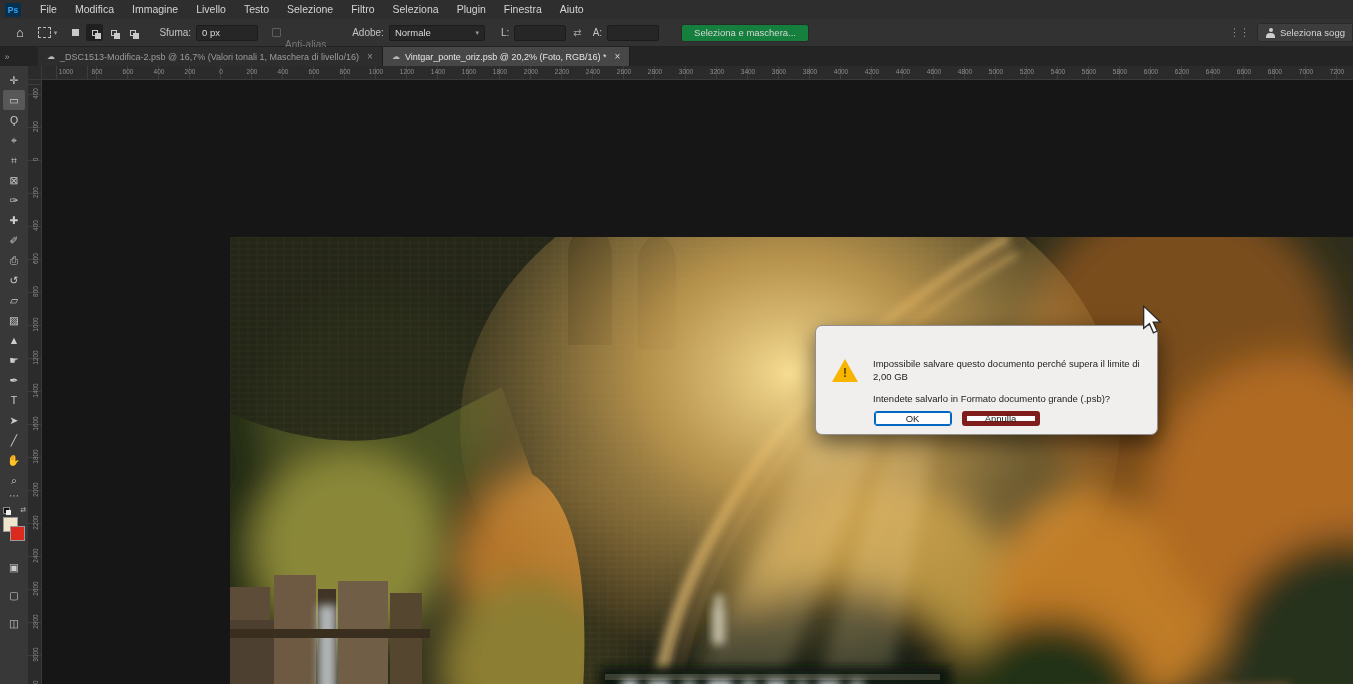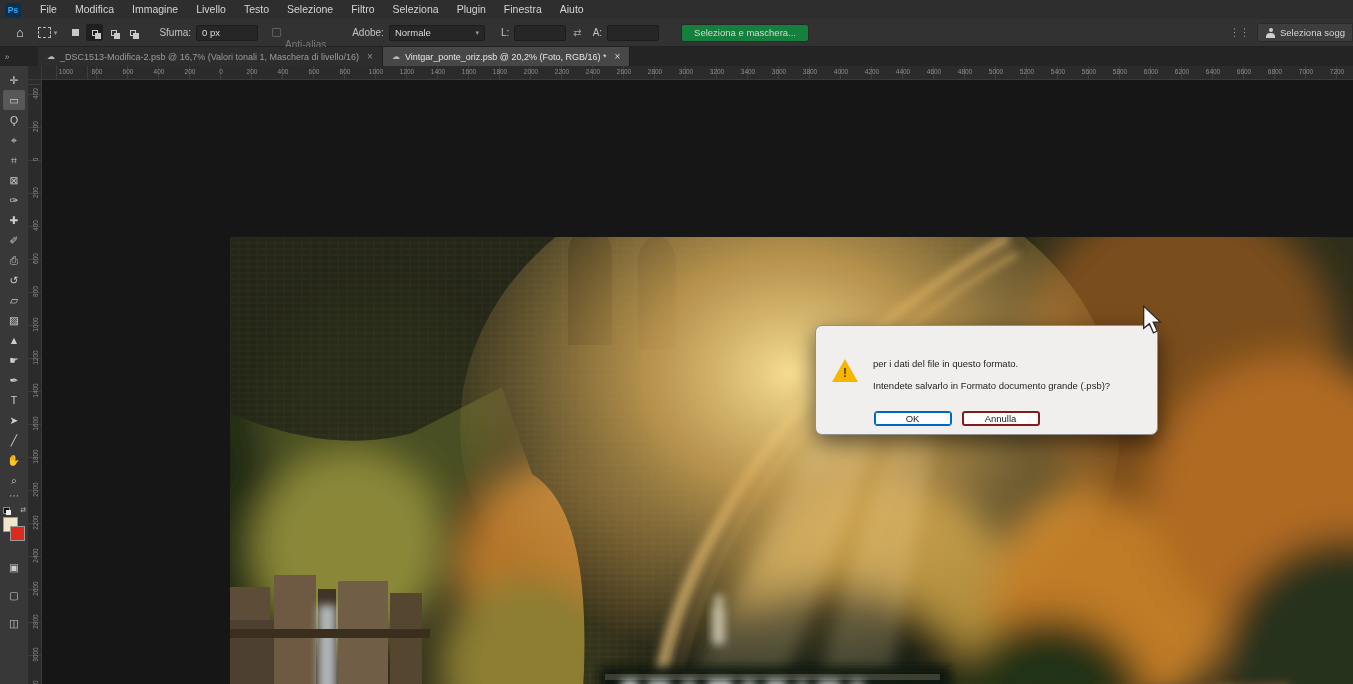--- a/index.html
+++ b/index.html
@@ -108,21 +108,21 @@
                       border-bottom:1px solid #e8e6e4; }
   .warn-icon { position:absolute; left:16px; top:33px; width:26px; height:23px;
                clip-path:polygon(50% 0,100% 100%,0 100%); background:#f7b500;
                display:flex; align-items:flex-end; justify-content:center;
                color:#5b4300; font-size:12px; font-weight:bold; line-height:1.4; }
   .dlg-text { position:absolute; left:57px; top:31px; width:286px; font-size:9.5px; color:#1c1c1c;
               line-height:1.38; }
   .dlg-q { margin-top:9px; }
   .dlg-buttons { position:absolute; left:0; top:85px; width:100%; display:flex; gap:10px;
                  justify-content:center; padding-right:60px; }
-  .dlg-btn { width:78px; height:15px; background:#fdfdfd; border:2px solid #7f1d1d;
+  .dlg-btn { width:78px; height:15px; background:#fdfdfd; border:5px solid #7f1d1d;
              border-radius:3px; font-size:9.5px; color:#1c1c1c; display:flex;
              align-items:center; justify-content:center;
              font-family:"Liberation Sans", sans-serif; }
   .dlg-btn.primary { border:1px solid #0067c0; box-shadow:0 0 0 1px #0067c0 inset; }
 
   
   #cursor { position:absolute; left:1139px; top:305px; z-index:50; }
 </style>
 </head>
 <body>
@@ -417,21 +417,21 @@
 
     <ellipse cx="560" cy="500" rx="210" ry="42" fill="#aab5b5" opacity=".22" filter="url(#b18)"></ellipse>
   </svg>
 </div>
 
 <div id="dialog">
   <div class="warn-icon">
     <span>!</span>
   </div>
   <div class="dlg-text">
-    <div>per i dati del file in questo formato.</div>
+    <div>Impossibile salvare questo documento perché supera il limite di 2,00 GB</div>
     <div class="dlg-q">Intendete salvarlo in Formato documento grande (.psb)?</div>
   </div>
   <div class="dlg-buttons">
     <button class="dlg-btn primary">OK</button>
     <button class="dlg-btn">Annulla</button>
   </div>
 </div>
 
 <svg id="cursor" width="26" height="30" viewBox="0 0 17 27">
   <path d="M1 1 L1 21 L6.2 16.8 L9.8 25 L13.2 23.4 L9.6 15.4 L16 15.4 Z" fill="#ffffff" stroke="#2b2b2b" stroke-width="1.2"></path>

